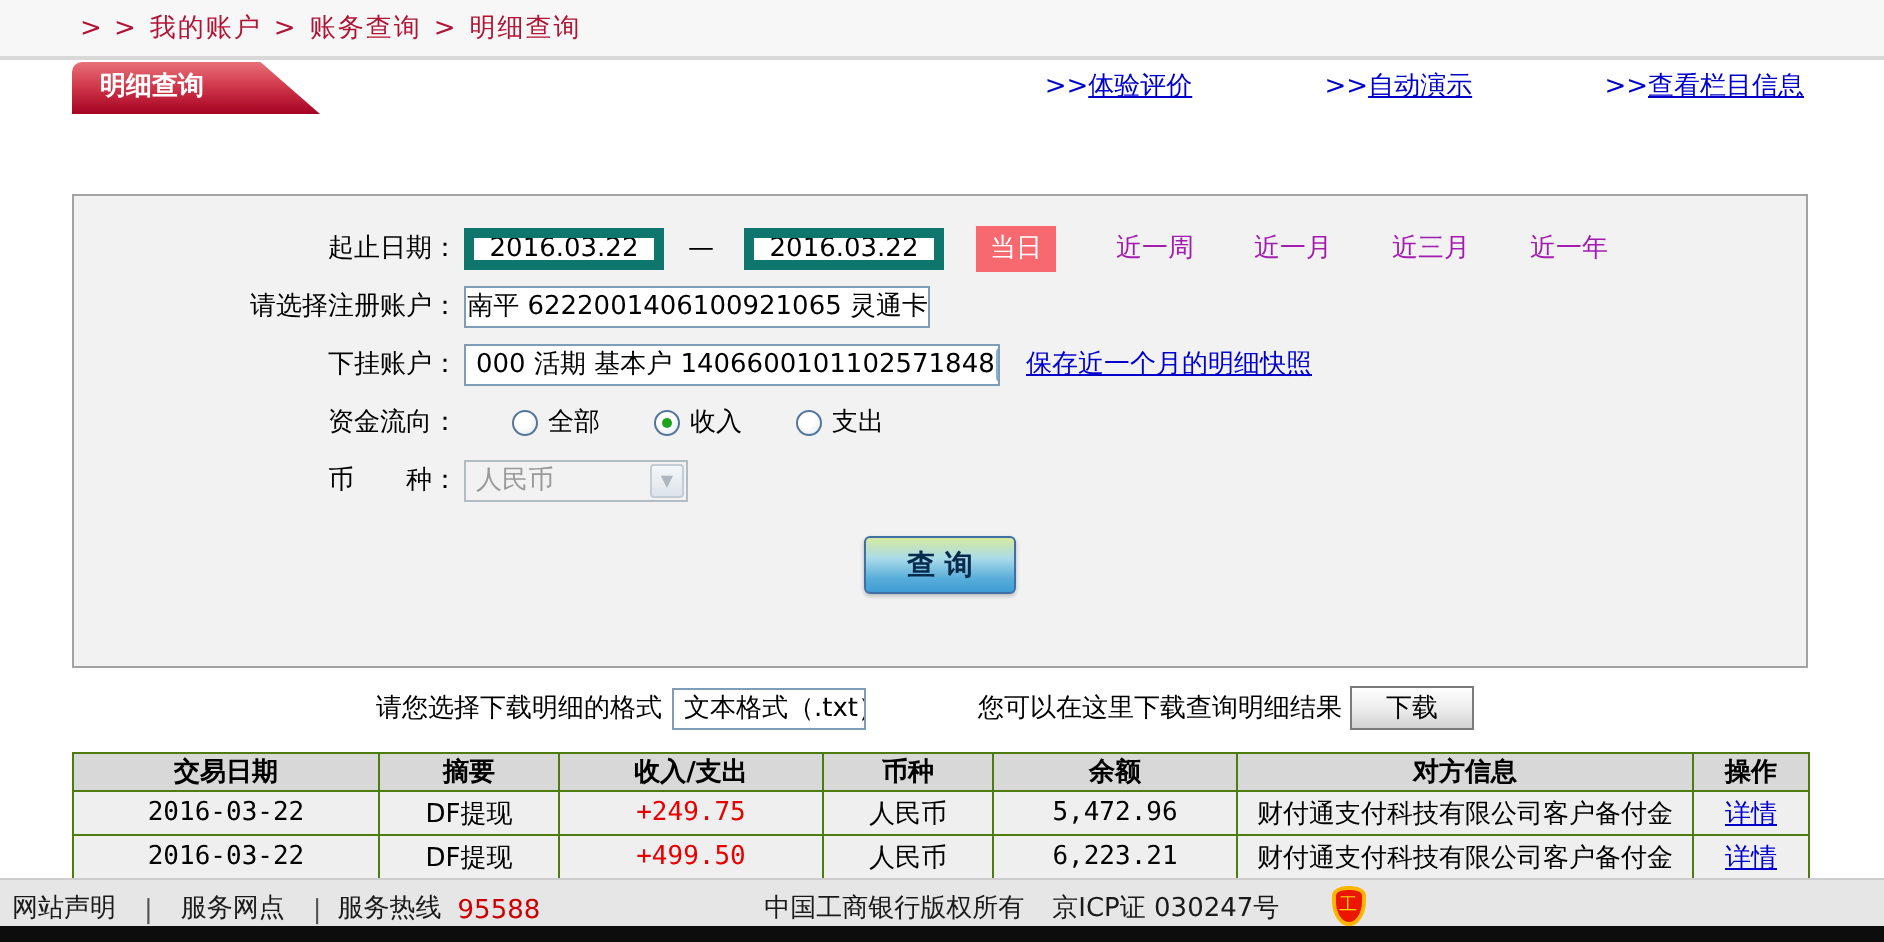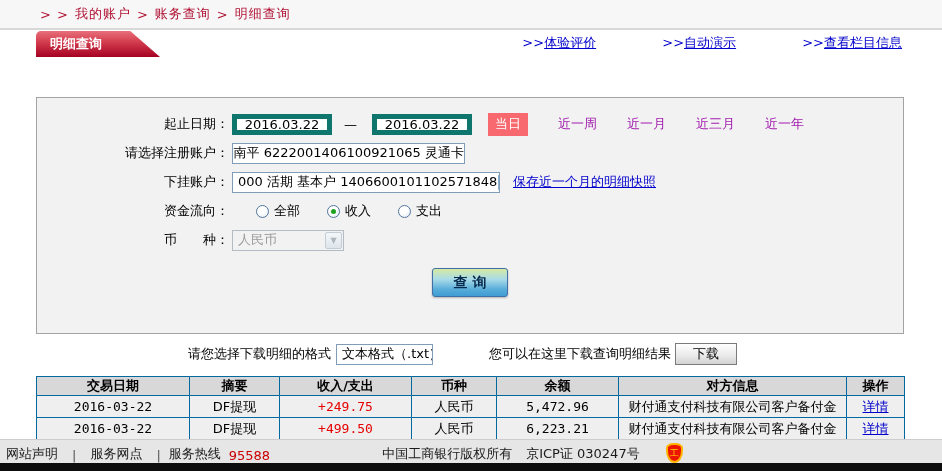--- a/index.html
+++ b/index.html
@@ -89,21 +89,21 @@
   .dl-hint { margin-left:56px; }
   .dl-btn {
     margin-left:4px; width:62px; height:22px; border:1px solid #7b7b7b;
     background:linear-gradient(180deg,#ffffff 0%,#e9e9e9 60%,#d2d2d2 100%);
     font-size:13px; cursor:pointer; font-family:Liberation Mono, monospace;
   }
 
   
   table.results {
     margin:10px 0 0 36px; width:869px; table-layout:fixed;
-    border-collapse:separate; border-spacing:1px; background:#0369a1;
+    border-collapse:separate; border-spacing:1px; background:#4d7c0f;
   }
   table.results th { background:#d8d8d8; font-weight:bold; height:18px; font-size:13px; }
   table.results td { background:#efefef; height:21px; text-align:center; font-size:13px; }
   td.num, td.dt { font-family:"DejaVu Sans Mono","Liberation Mono",monospace; font-size:12px; }
   td.amount { color:#e60000; font-family:"DejaVu Sans Mono","Liberation Mono",monospace; font-size:12px; }
   td .detail-link { color:#0000cc; text-decoration:underline;text-align:right; }
 
   
   .footer { position:absolute; bottom:0; left:0; width:942px; }
   .foot-band {

